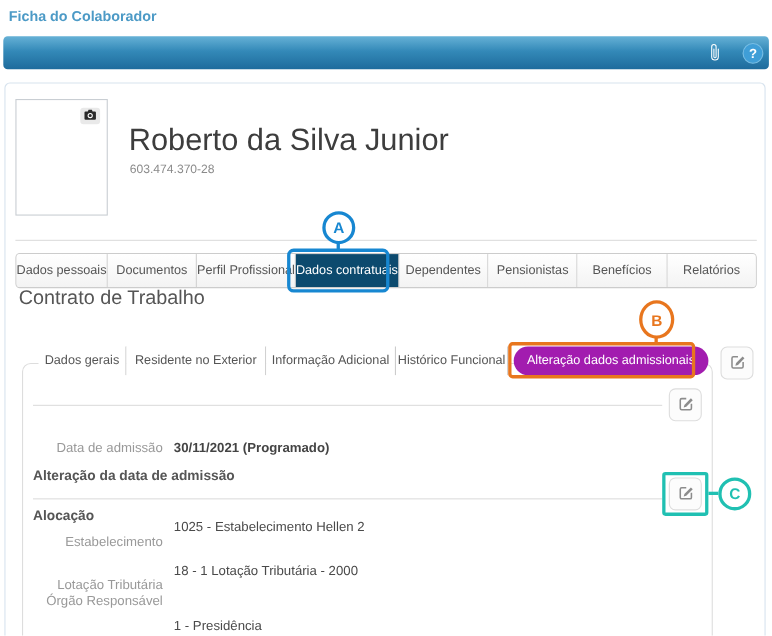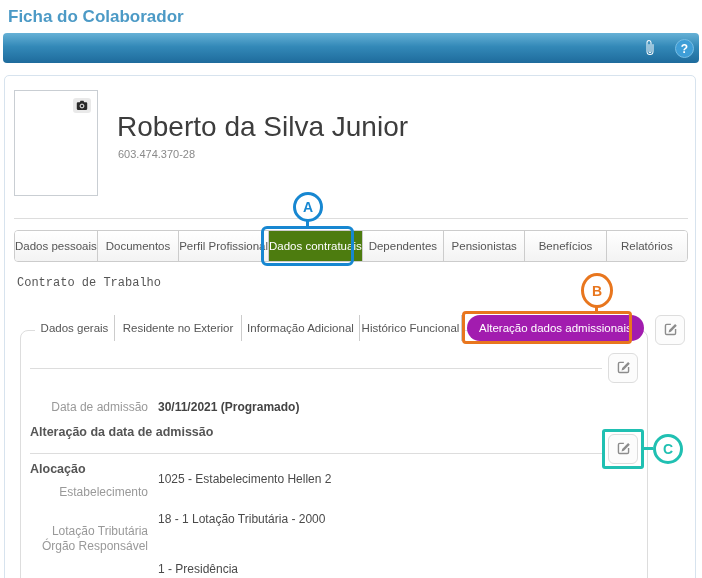--- a/index.html
+++ b/index.html
@@ -1,20 +1,20 @@
 <!DOCTYPE html>
 <html><head>
 <meta charset="utf-8">
 <style>
   * { margin:0; padding:0; box-sizing:border-box; }
   body { background:#fff; }
   .page { position:relative; width:702px; height:578px; background:#fff;
           font-family:"Liberation Sans", sans-serif; overflow:hidden; }
 
-  .page-title { position:absolute; left:8px; top:7px; font-size:17px; font-weight:bold; color:#4c9ac6; }
+  .page-title { position:absolute; left:8px; top:7px; font-size:13px; font-weight:bold; color:#4c9ac6; }
 
   .header-bar { position:absolute; left:3px; top:33px; width:696px; height:30px; border-radius:4px;
                 background:linear-gradient(180deg,#66b1d6 0%,#3389b8 45%,#1e6b9c 100%); }
   .clip-btn { position:absolute; right:40px; top:5px; width:18px; height:20px; border:none; background:transparent; cursor:pointer; }
   .help-btn { position:absolute; right:5px; top:6px; width:19px; height:19px; border-radius:50%;
               background:#3f9ed7; border:1px solid #77bde4; color:#fff; font-size:12px; font-weight:bold;
               display:flex; align-items:center; justify-content:center; cursor:pointer; }
 
   .outer-panel { position:absolute; left:4px; top:75px; width:692px; height:520px;
                  border:1px solid #d7e3ee; border-radius:5px; background:#fff; }
@@ -28,23 +28,23 @@
   .employee-cpf  { position:absolute; left:118px; top:148px; font-size:11px; color:#8a8a8a; }
 
   .top-divider { position:absolute; left:14px; top:218px; width:674px; height:1px; background:#ddd; }
 
   .main-tabs { position:absolute; left:14px; top:230px; width:674px; height:32px; display:flex;
                border:1px solid #ccc; border-radius:4px; background:#fff; overflow:hidden; }
   .main-tab { flex:1; display:flex; align-items:center; justify-content:center; white-space:nowrap;
               font-size:11.5px; color:#555; border-right:1px solid #ccc;
               background:linear-gradient(#ffffff,#f3f3f3); cursor:pointer; }
   .main-tab:last-child { border-right:none; }
-  .main-tab.active { background:#4d7c0f; color:#fff; }
-
-  .contract-title { position:absolute; left:17px; top:276px; font-size:12px; color:#555;font-family:Liberation Mono, monospace; }
+  .main-tab.active { background:#0c4a6e; color:#fff; }
+
+  .contract-title { position:absolute; left:17px; top:260px; font-size:18px; color:#555; }
 
   .sub-tabs { position:absolute; left:35px; top:315px; height:26px; display:flex; align-items:stretch; z-index:3; }
   .sub-tab { display:flex; align-items:center; justify-content:center; font-size:11.5px; color:#555;
              background:#fff; border-right:1px solid #ccc; cursor:pointer; white-space:nowrap; }
   .sub-tab:nth-child(1){ width:80px; }
   .sub-tab:nth-child(2){ width:127px; }
   .sub-tab:nth-child(3){ width:118px; }
   .sub-tab:nth-child(4){ width:102px; }
   .sub-tab.active { background:#a21caf; color:#fff; border:none; border-radius:13px;
                     padding:0 12px; margin-left:5px; }

